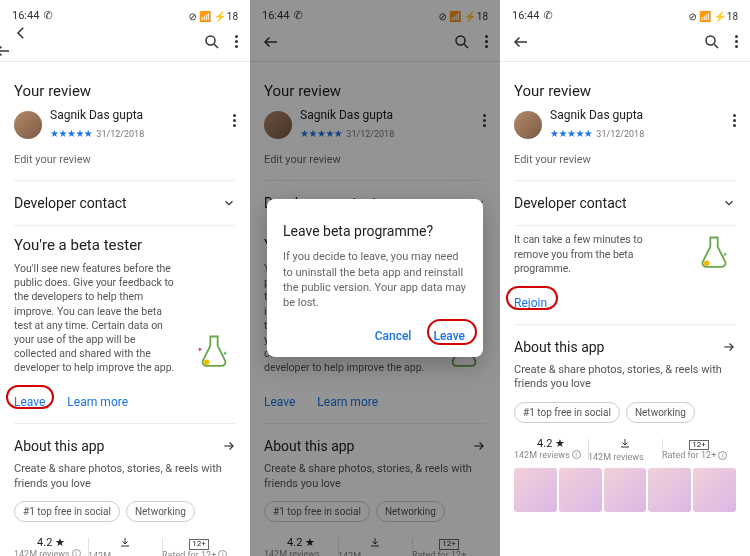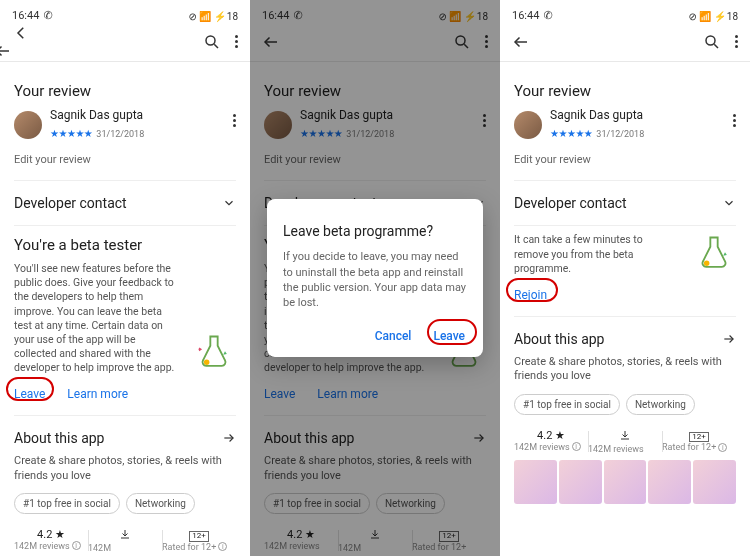--- a/index.html
+++ b/index.html
@@ -19,21 +19,21 @@
   .stars { color: #1a73e8; font-size: 10px; letter-spacing: -0.5px; }
   .review-date { font-size: 9px; color: #777; margin-left: 4px; }
   .edit-link { font-size: 11px; color: #666; margin-top: 8px; margin-bottom: 14px; display: block; }
   .row-expand { display: flex; align-items: center; justify-content: space-between; padding: 8px 0; }
   .row-expand .label { font-size: 14px; color: #222; }
   .chev { width: 14px; height: 14px; }
   hr.div { border: none; border-top: 1px solid #eee; margin: 6px 0; }
   .beta-block { display: flex; gap: 16px; margin-top: 6px; align-items: flex-end; }
   .beta-text { font-size: 10.5px; color: #555; line-height: 1.35; flex: 1; }
   .beta-art { width: 44px; height: 44px; position: relative; flex-shrink: 0; }
-  .link-row { margin-top: 8px; margin-bottom: 12px; }
+  .link-row { margin-top: 16px; margin-bottom: 12px; }
   .link-btn { font-size: 12px; color: #1a73e8; margin-right: 18px; background: none; border: none; cursor: pointer; padding: 2px 0; }
   .about-desc { font-size: 11px; color: #555; line-height: 1.3; margin-bottom: 10px; }
   .chips { display: flex; gap: 6px; margin-bottom: 12px; }
   .chip { border: 1px solid #ccc; border-radius: 14px; font-size: 10px; color: #555; padding: 4px 8px; }
   .stats-row { display: flex; justify-content: space-between; text-align: center; padding: 2px 0; }
   .stat { flex: 1; position: relative; }
   .stat + .stat::before { content: ""; position: absolute; left: 0; top: 2px; bottom: 2px; width: 1px; background: #e0e0e0; }
   .stat .top { font-size: 11px; color: #222; }
   .stat .bot { font-size: 9px; color: #888; display: flex; align-items: center; gap: 2px; }
   .box12 { border: 1px solid #666; font-size: 8px; padding: 0 2px; display: inline-block; line-height: 1.1; }

